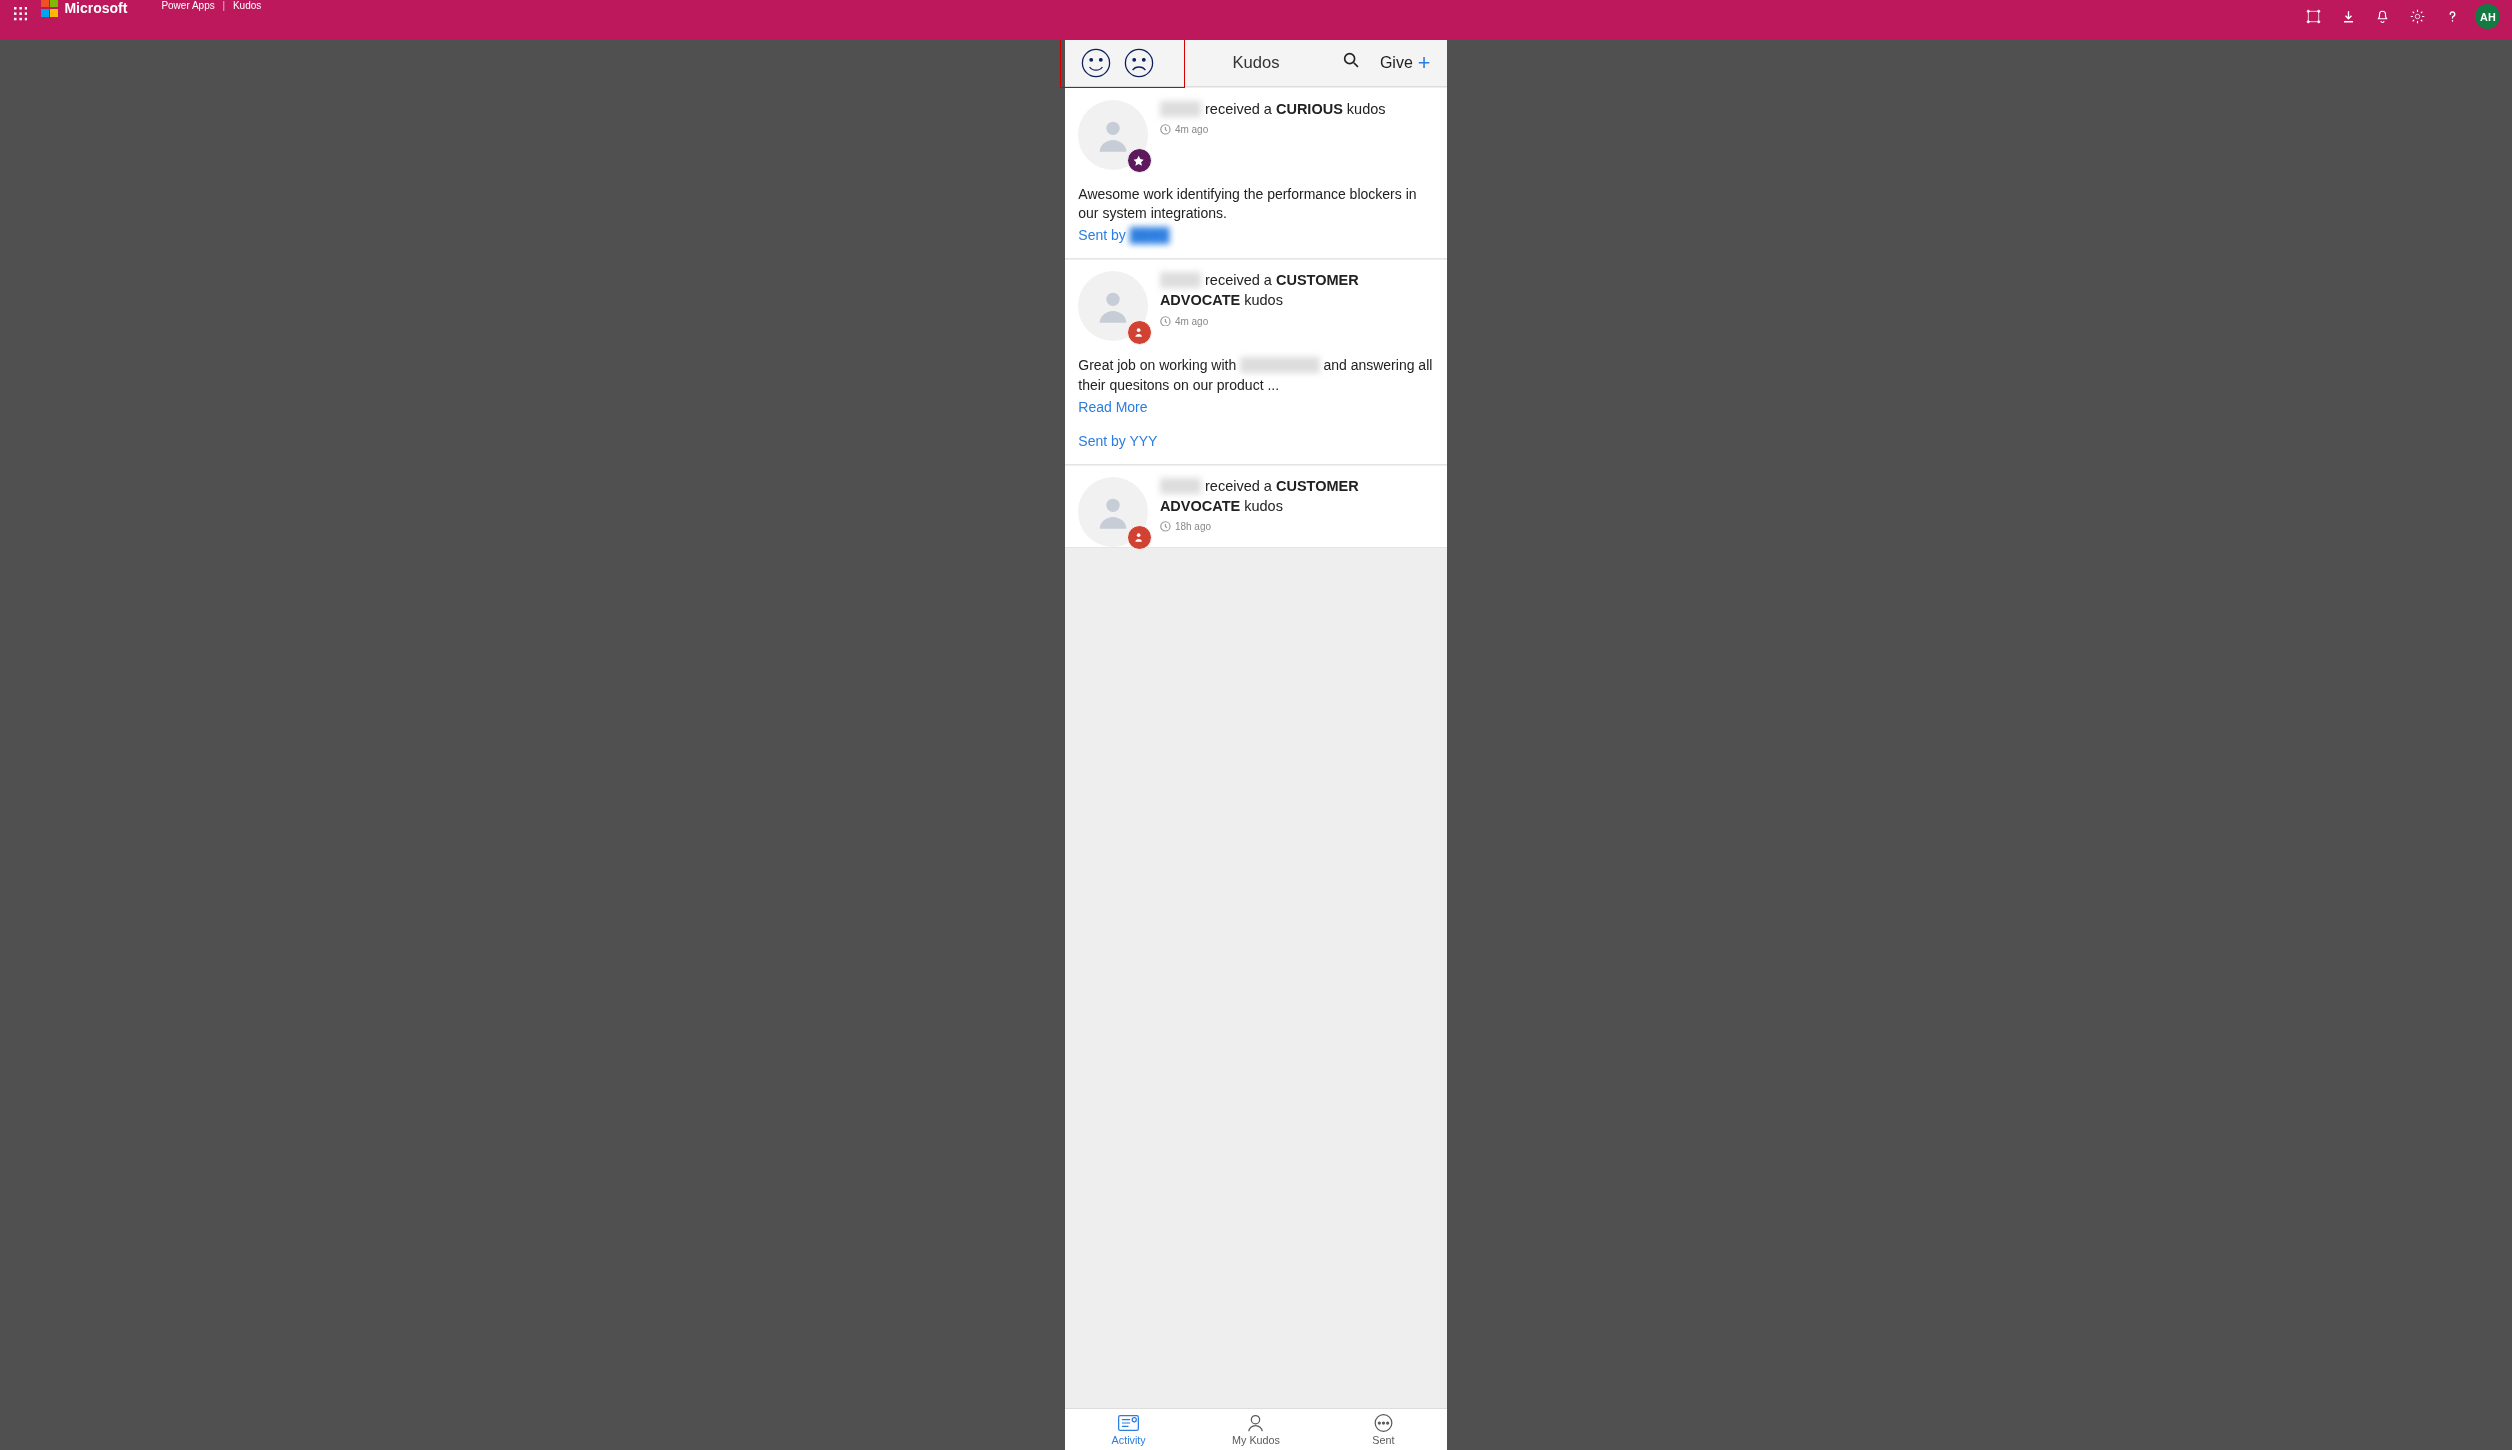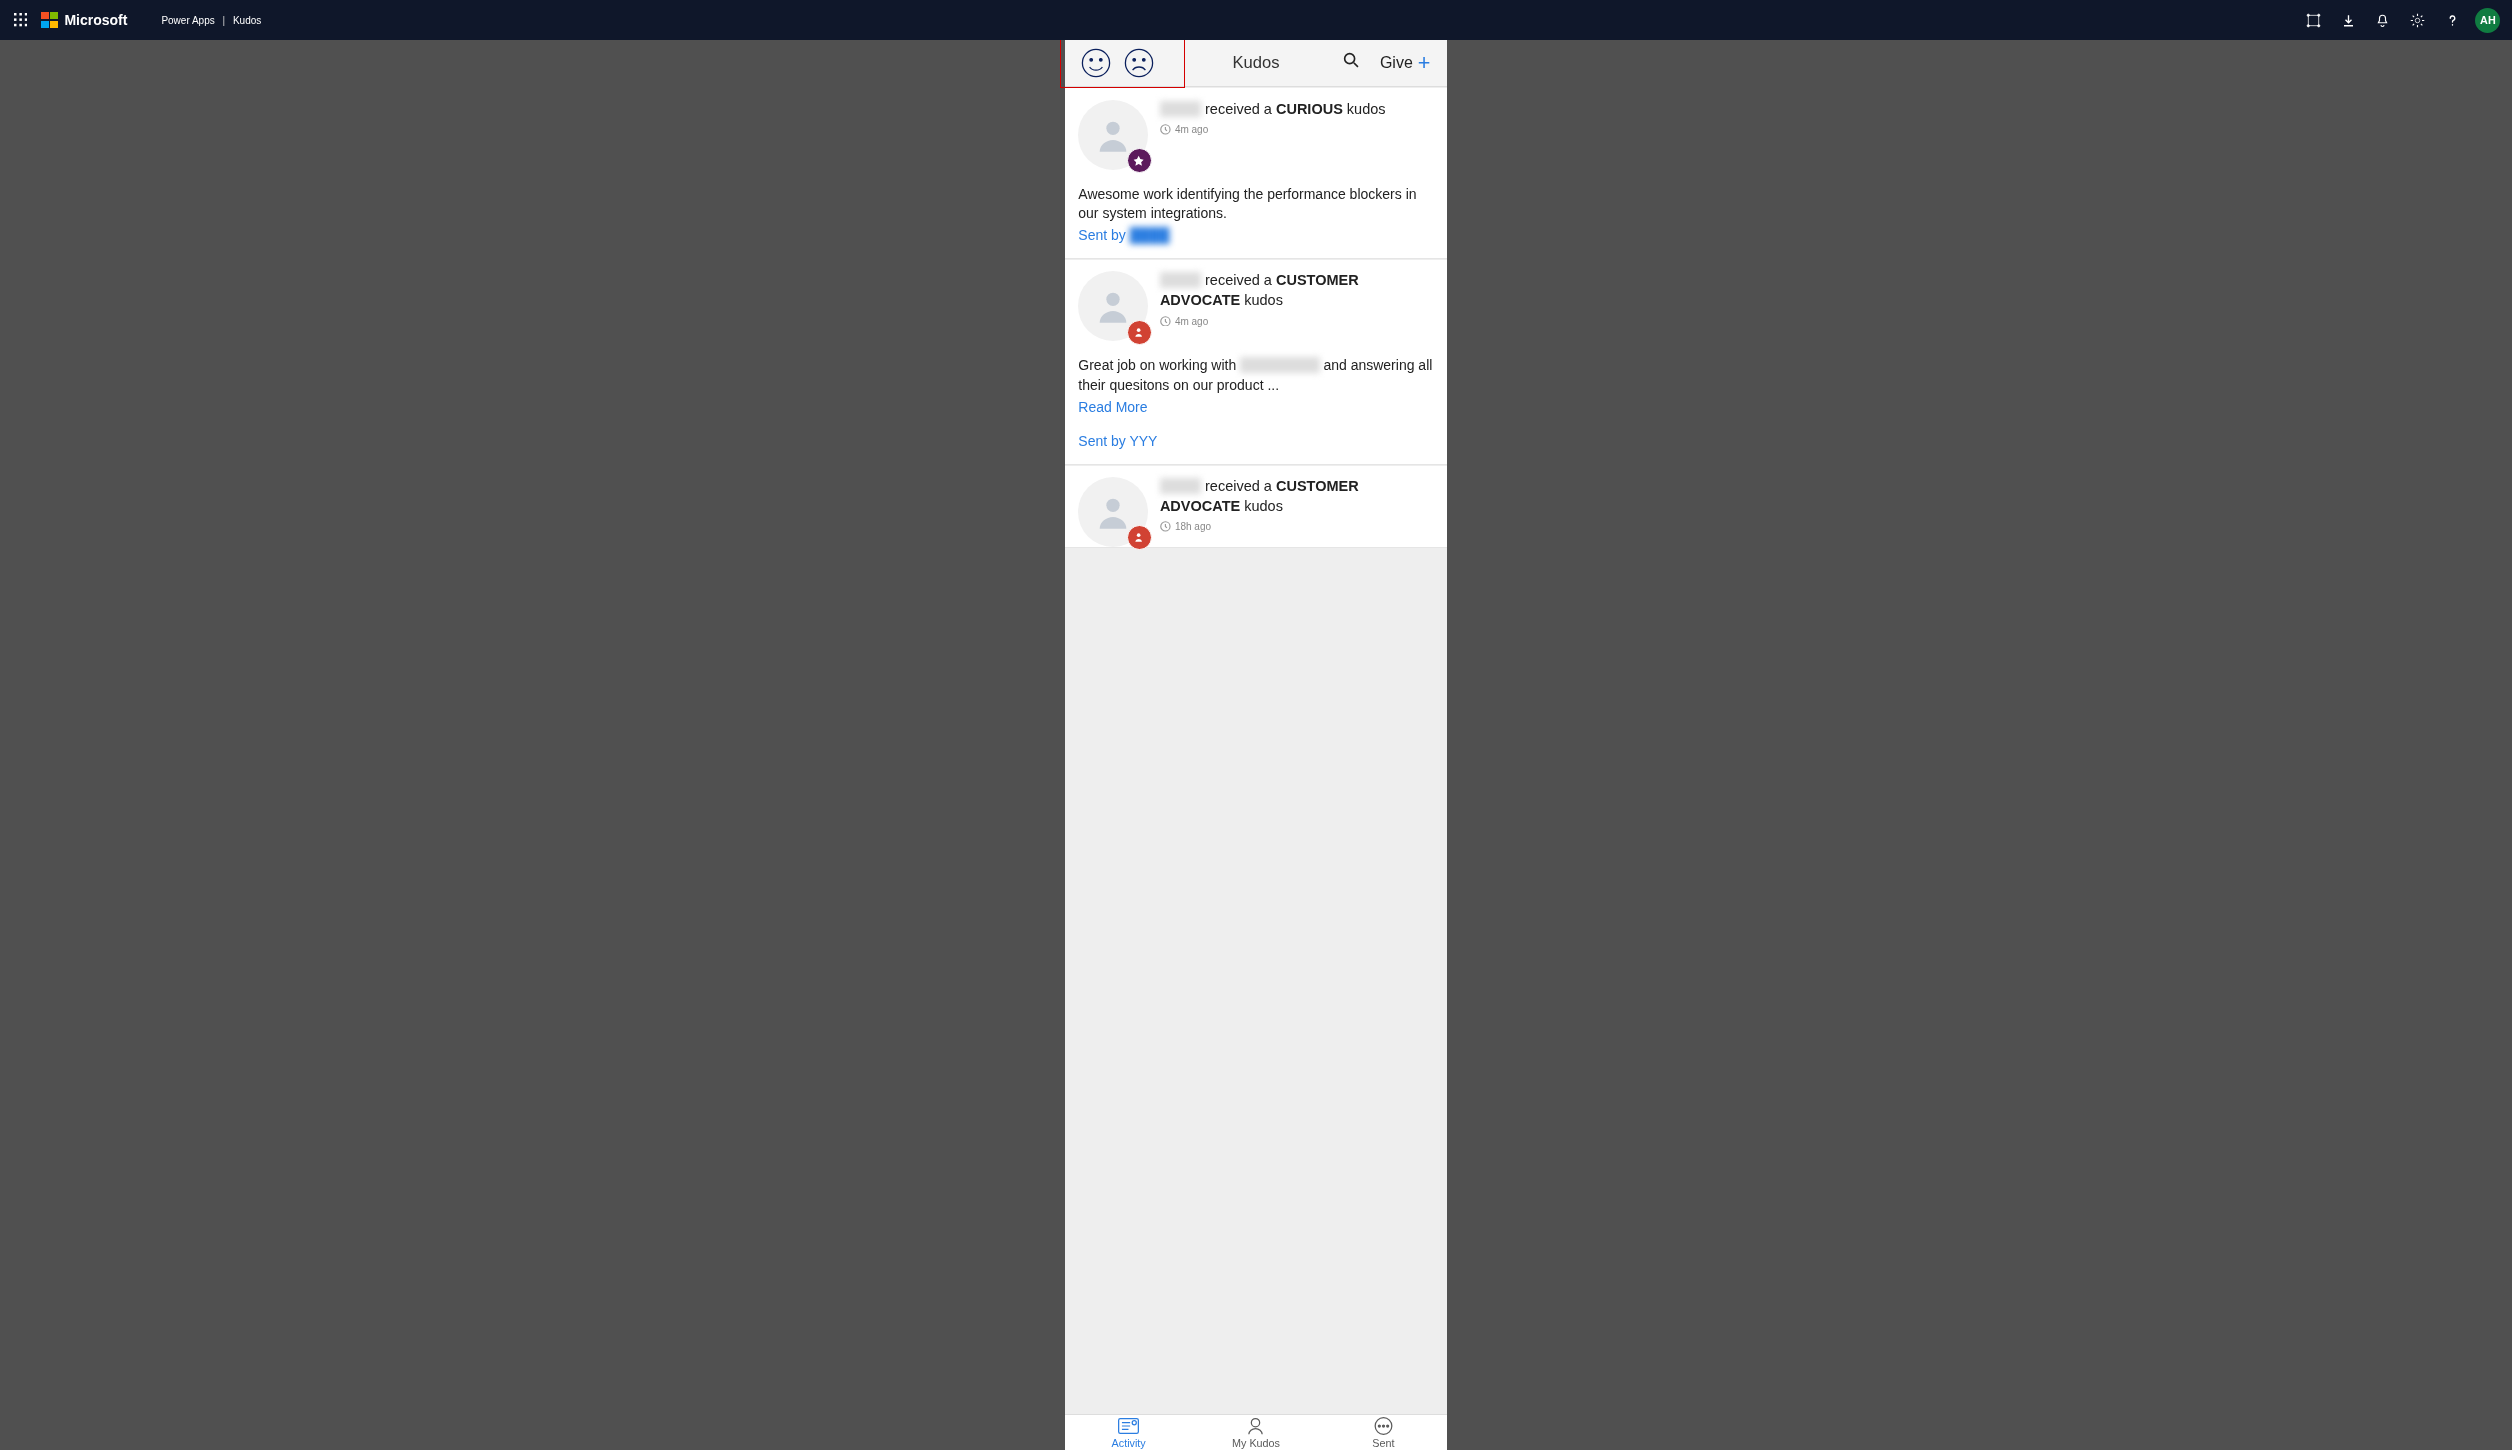--- a/index.html
+++ b/index.html
@@ -2,24 +2,24 @@
 <html style="font-size:13.3px"><head>
 <meta charset="utf-8">
 <style>
   * { box-sizing: border-box; margin: 0; padding: 0; }
   html, body { width: 100%; height: 100%; font-family: "Segoe UI", Arial, sans-serif; background: #fff; }
   body { display: flex; flex-direction: column; }
 
   
   .ms-topbar {
     height: 40px;
-    background: #0f172a;
+    background: #be185d;
     color: #fff;
     display: flex;
-    align-items: center;
+    align-items: flex-start;
     padding: 0 6.6px;
     font-size: 12.5px;
     flex: 0 0 auto;
   }
   .ms-waffle {
     width: 28px; height: 28px;
     display: flex; align-items: center; justify-content: center;
     cursor: pointer;
   }
   .ms-waffle svg { width: 13.3px; height: 13.3px; fill: #fff; }
@@ -143,21 +143,21 @@
   .card-time { display: flex; align-items: center; gap: 4.2px; font-size: 10px; color: #888; margin-top: 5px; }
   .card-time svg { width: 10.8px; height: 10.8px; stroke: #999; fill: none; stroke-width: 1.5; }
   .card-body { margin-top: 15px; font-size: 14px; color: #222; line-height: 1.4; }
   .card-body .blur { filter: blur(3.3px); background: #ddd; color: transparent; }
   .card-links { margin-top: 3px; display: flex; flex-direction: column; gap: 18px; }
   .card-link { color: #2a7de1; font-size: 14px; cursor: pointer; }
   .card-link .blur { filter: blur(3.3px); color: #2a7de1; }
 
   
   .tabbar {
-    height: 36px;
+    height: 42px;
     border-top: 0.8px solid #ddd;
     display: flex;
     flex: 0 0 auto;
     background: #fff;
   }
   .tab {
     flex: 1;
     display: flex; flex-direction: column;
     align-items: center; justify-content: center;
     gap: 1.7px;

